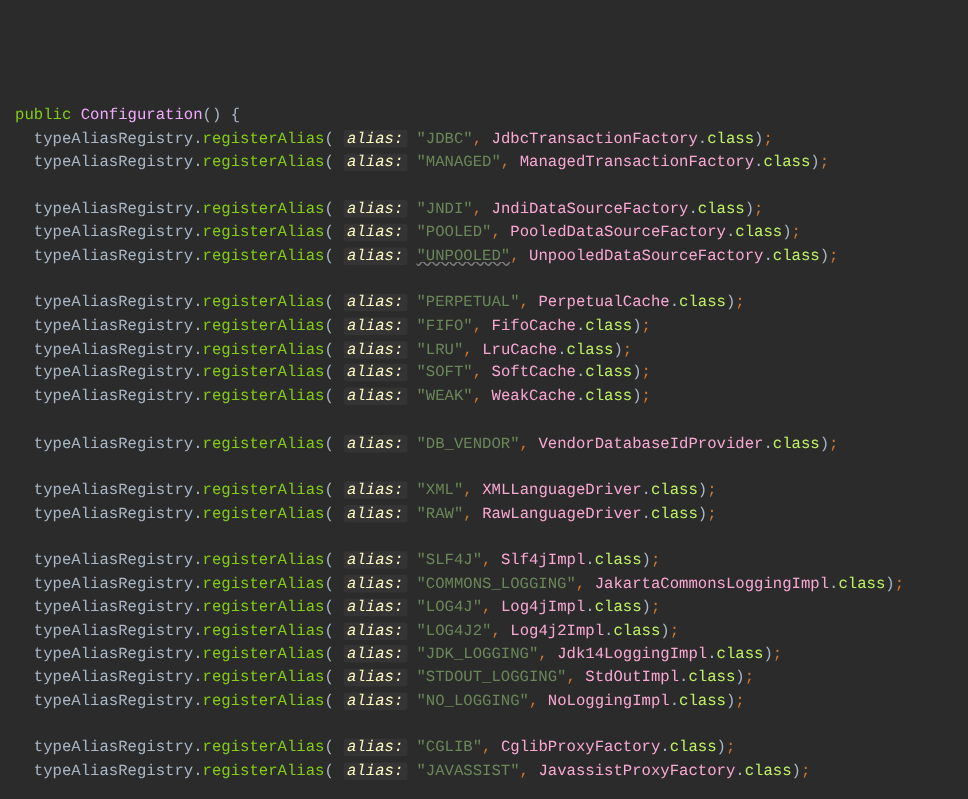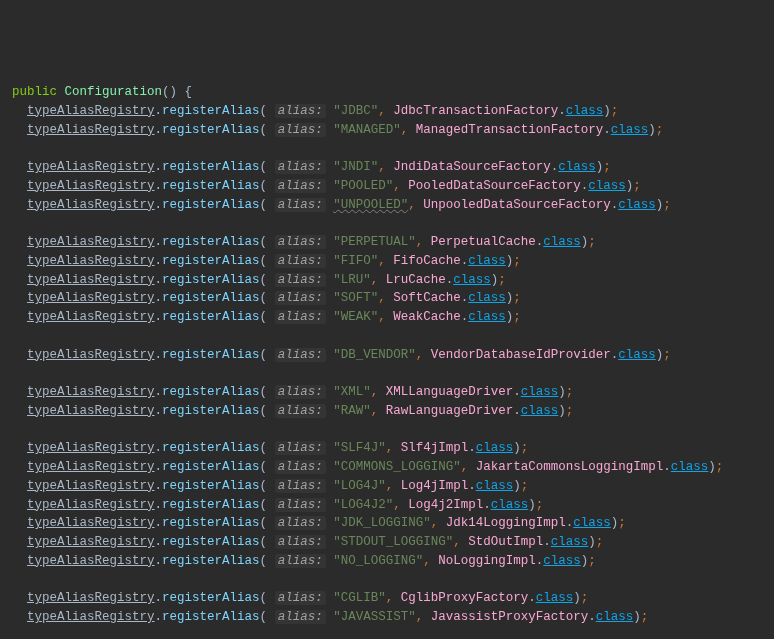--- a/index.html
+++ b/index.html
@@ -7,31 +7,31 @@
   background: #2b2b2b;
   font-family: 'Consolas', 'Monaco', 'Courier New', monospace;
   font-size: 12.5px;
   line-height: 1.5;
   color: #a9b7c6;
   padding: 8px 12px;
   white-space: pre;
   overflow-x: auto;
 }
 .kw-public { color: #84cc16; }
-.method-name { color: #86efac; }
+.method-name { color: #f0abfc; }
 .paren { color: #a9b7c6; }
 .brace { color: #a9b7c6; }
-.ident { color: #a9b7c6; text-decoration: underline; }
+.ident { color: #a9b7c6; }
 .dot { color: #a9b7c6; }
-.call { color: #7dd3fc; }
-.hint { color: #a3a3a3; background: #343434; padding: 0 3px; border-radius: 2px; font-style: italic; }
+.call { color: #84cc16; }
+.hint { color: #fef9c3; background: #343434; padding: 0 3px; border-radius: 2px; font-style: italic; }
 .str { color: #6a8759; }
 .str-underline { color: #6a8759; text-decoration: underline wavy #808080; text-decoration-thickness: 1px; }
 .cls { color: #f9a8d4; }
-.classkw { color: #0ea5e9; text-decoration: underline; }
+.classkw { color: #bef264; }
 .semi { color: #cc7832; }
 .comma { color: #cc7832; }
 .line { display: block; }
 </style>
 </head>
 <body>
 
 
 
 <div id="code"><span class="line"><span class="kw-public">public</span> <span class="method-name">Configuration</span><span class="paren">()</span> <span class="brace">{</span></span><span class="line">  <span class="ident">typeAliasRegistry</span><span class="dot">.</span><span class="call">registerAlias</span><span class="paren">(</span> <span class="hint">alias:</span> <span class="str">"JDBC"</span><span class="comma">,</span> <span class="cls">JdbcTransactionFactory</span><span class="dot">.</span><span class="classkw">class</span><span class="paren">)</span><span class="semi">;</span></span><span class="line">  <span class="ident">typeAliasRegistry</span><span class="dot">.</span><span class="call">registerAlias</span><span class="paren">(</span> <span class="hint">alias:</span> <span class="str">"MANAGED"</span><span class="comma">,</span> <span class="cls">ManagedTransactionFactory</span><span class="dot">.</span><span class="classkw">class</span><span class="paren">)</span><span class="semi">;</span></span><span class="line"> </span><span class="line">  <span class="ident">typeAliasRegistry</span><span class="dot">.</span><span class="call">registerAlias</span><span class="paren">(</span> <span class="hint">alias:</span> <span class="str">"JNDI"</span><span class="comma">,</span> <span class="cls">JndiDataSourceFactory</span><span class="dot">.</span><span class="classkw">class</span><span class="paren">)</span><span class="semi">;</span></span><span class="line">  <span class="ident">typeAliasRegistry</span><span class="dot">.</span><span class="call">registerAlias</span><span class="paren">(</span> <span class="hint">alias:</span> <span class="str">"POOLED"</span><span class="comma">,</span> <span class="cls">PooledDataSourceFactory</span><span class="dot">.</span><span class="classkw">class</span><span class="paren">)</span><span class="semi">;</span></span><span class="line">  <span class="ident">typeAliasRegistry</span><span class="dot">.</span><span class="call">registerAlias</span><span class="paren">(</span> <span class="hint">alias:</span> <span class="str-underline">"UNPOOLED"</span><span class="comma">,</span> <span class="cls">UnpooledDataSourceFactory</span><span class="dot">.</span><span class="classkw">class</span><span class="paren">)</span><span class="semi">;</span></span><span class="line"> </span><span class="line">  <span class="ident">typeAliasRegistry</span><span class="dot">.</span><span class="call">registerAlias</span><span class="paren">(</span> <span class="hint">alias:</span> <span class="str">"PERPETUAL"</span><span class="comma">,</span> <span class="cls">PerpetualCache</span><span class="dot">.</span><span class="classkw">class</span><span class="paren">)</span><span class="semi">;</span></span><span class="line">  <span class="ident">typeAliasRegistry</span><span class="dot">.</span><span class="call">registerAlias</span><span class="paren">(</span> <span class="hint">alias:</span> <span class="str">"FIFO"</span><span class="comma">,</span> <span class="cls">FifoCache</span><span class="dot">.</span><span class="classkw">class</span><span class="paren">)</span><span class="semi">;</span></span><span class="line">  <span class="ident">typeAliasRegistry</span><span class="dot">.</span><span class="call">registerAlias</span><span class="paren">(</span> <span class="hint">alias:</span> <span class="str">"LRU"</span><span class="comma">,</span> <span class="cls">LruCache</span><span class="dot">.</span><span class="classkw">class</span><span class="paren">)</span><span class="semi">;</span></span><span class="line">  <span class="ident">typeAliasRegistry</span><span class="dot">.</span><span class="call">registerAlias</span><span class="paren">(</span> <span class="hint">alias:</span> <span class="str">"SOFT"</span><span class="comma">,</span> <span class="cls">SoftCache</span><span class="dot">.</span><span class="classkw">class</span><span class="paren">)</span><span class="semi">;</span></span><span class="line">  <span class="ident">typeAliasRegistry</span><span class="dot">.</span><span class="call">registerAlias</span><span class="paren">(</span> <span class="hint">alias:</span> <span class="str">"WEAK"</span><span class="comma">,</span> <span class="cls">WeakCache</span><span class="dot">.</span><span class="classkw">class</span><span class="paren">)</span><span class="semi">;</span></span><span class="line"> </span><span class="line">  <span class="ident">typeAliasRegistry</span><span class="dot">.</span><span class="call">registerAlias</span><span class="paren">(</span> <span class="hint">alias:</span> <span class="str">"DB_VENDOR"</span><span class="comma">,</span> <span class="cls">VendorDatabaseIdProvider</span><span class="dot">.</span><span class="classkw">class</span><span class="paren">)</span><span class="semi">;</span></span><span class="line"> </span><span class="line">  <span class="ident">typeAliasRegistry</span><span class="dot">.</span><span class="call">registerAlias</span><span class="paren">(</span> <span class="hint">alias:</span> <span class="str">"XML"</span><span class="comma">,</span> <span class="cls">XMLLanguageDriver</span><span class="dot">.</span><span class="classkw">class</span><span class="paren">)</span><span class="semi">;</span></span><span class="line">  <span class="ident">typeAliasRegistry</span><span class="dot">.</span><span class="call">registerAlias</span><span class="paren">(</span> <span class="hint">alias:</span> <span class="str">"RAW"</span><span class="comma">,</span> <span class="cls">RawLanguageDriver</span><span class="dot">.</span><span class="classkw">class</span><span class="paren">)</span><span class="semi">;</span></span><span class="line"> </span><span class="line">  <span class="ident">typeAliasRegistry</span><span class="dot">.</span><span class="call">registerAlias</span><span class="paren">(</span> <span class="hint">alias:</span> <span class="str">"SLF4J"</span><span class="comma">,</span> <span class="cls">Slf4jImpl</span><span class="dot">.</span><span class="classkw">class</span><span class="paren">)</span><span class="semi">;</span></span><span class="line">  <span class="ident">typeAliasRegistry</span><span class="dot">.</span><span class="call">registerAlias</span><span class="paren">(</span> <span class="hint">alias:</span> <span class="str">"COMMONS_LOGGING"</span><span class="comma">,</span> <span class="cls">JakartaCommonsLoggingImpl</span><span class="dot">.</span><span class="classkw">class</span><span class="paren">)</span><span class="semi">;</span></span><span class="line">  <span class="ident">typeAliasRegistry</span><span class="dot">.</span><span class="call">registerAlias</span><span class="paren">(</span> <span class="hint">alias:</span> <span class="str">"LOG4J"</span><span class="comma">,</span> <span class="cls">Log4jImpl</span><span class="dot">.</span><span class="classkw">class</span><span class="paren">)</span><span class="semi">;</span></span><span class="line">  <span class="ident">typeAliasRegistry</span><span class="dot">.</span><span class="call">registerAlias</span><span class="paren">(</span> <span class="hint">alias:</span> <span class="str">"LOG4J2"</span><span class="comma">,</span> <span class="cls">Log4j2Impl</span><span class="dot">.</span><span class="classkw">class</span><span class="paren">)</span><span class="semi">;</span></span><span class="line">  <span class="ident">typeAliasRegistry</span><span class="dot">.</span><span class="call">registerAlias</span><span class="paren">(</span> <span class="hint">alias:</span> <span class="str">"JDK_LOGGING"</span><span class="comma">,</span> <span class="cls">Jdk14LoggingImpl</span><span class="dot">.</span><span class="classkw">class</span><span class="paren">)</span><span class="semi">;</span></span><span class="line">  <span class="ident">typeAliasRegistry</span><span class="dot">.</span><span class="call">registerAlias</span><span class="paren">(</span> <span class="hint">alias:</span> <span class="str">"STDOUT_LOGGING"</span><span class="comma">,</span> <span class="cls">StdOutImpl</span><span class="dot">.</span><span class="classkw">class</span><span class="paren">)</span><span class="semi">;</span></span><span class="line">  <span class="ident">typeAliasRegistry</span><span class="dot">.</span><span class="call">registerAlias</span><span class="paren">(</span> <span class="hint">alias:</span> <span class="str">"NO_LOGGING"</span><span class="comma">,</span> <span class="cls">NoLoggingImpl</span><span class="dot">.</span><span class="classkw">class</span><span class="paren">)</span><span class="semi">;</span></span><span class="line"> </span><span class="line">  <span class="ident">typeAliasRegistry</span><span class="dot">.</span><span class="call">registerAlias</span><span class="paren">(</span> <span class="hint">alias:</span> <span class="str">"CGLIB"</span><span class="comma">,</span> <span class="cls">CglibProxyFactory</span><span class="dot">.</span><span class="classkw">class</span><span class="paren">)</span><span class="semi">;</span></span><span class="line">  <span class="ident">typeAliasRegistry</span><span class="dot">.</span><span class="call">registerAlias</span><span class="paren">(</span> <span class="hint">alias:</span> <span class="str">"JAVASSIST"</span><span class="comma">,</span> <span class="cls">JavassistProxyFactory</span><span class="dot">.</span><span class="classkw">class</span><span class="paren">)</span><span class="semi">;</span></span><span class="line"> </span></div>

